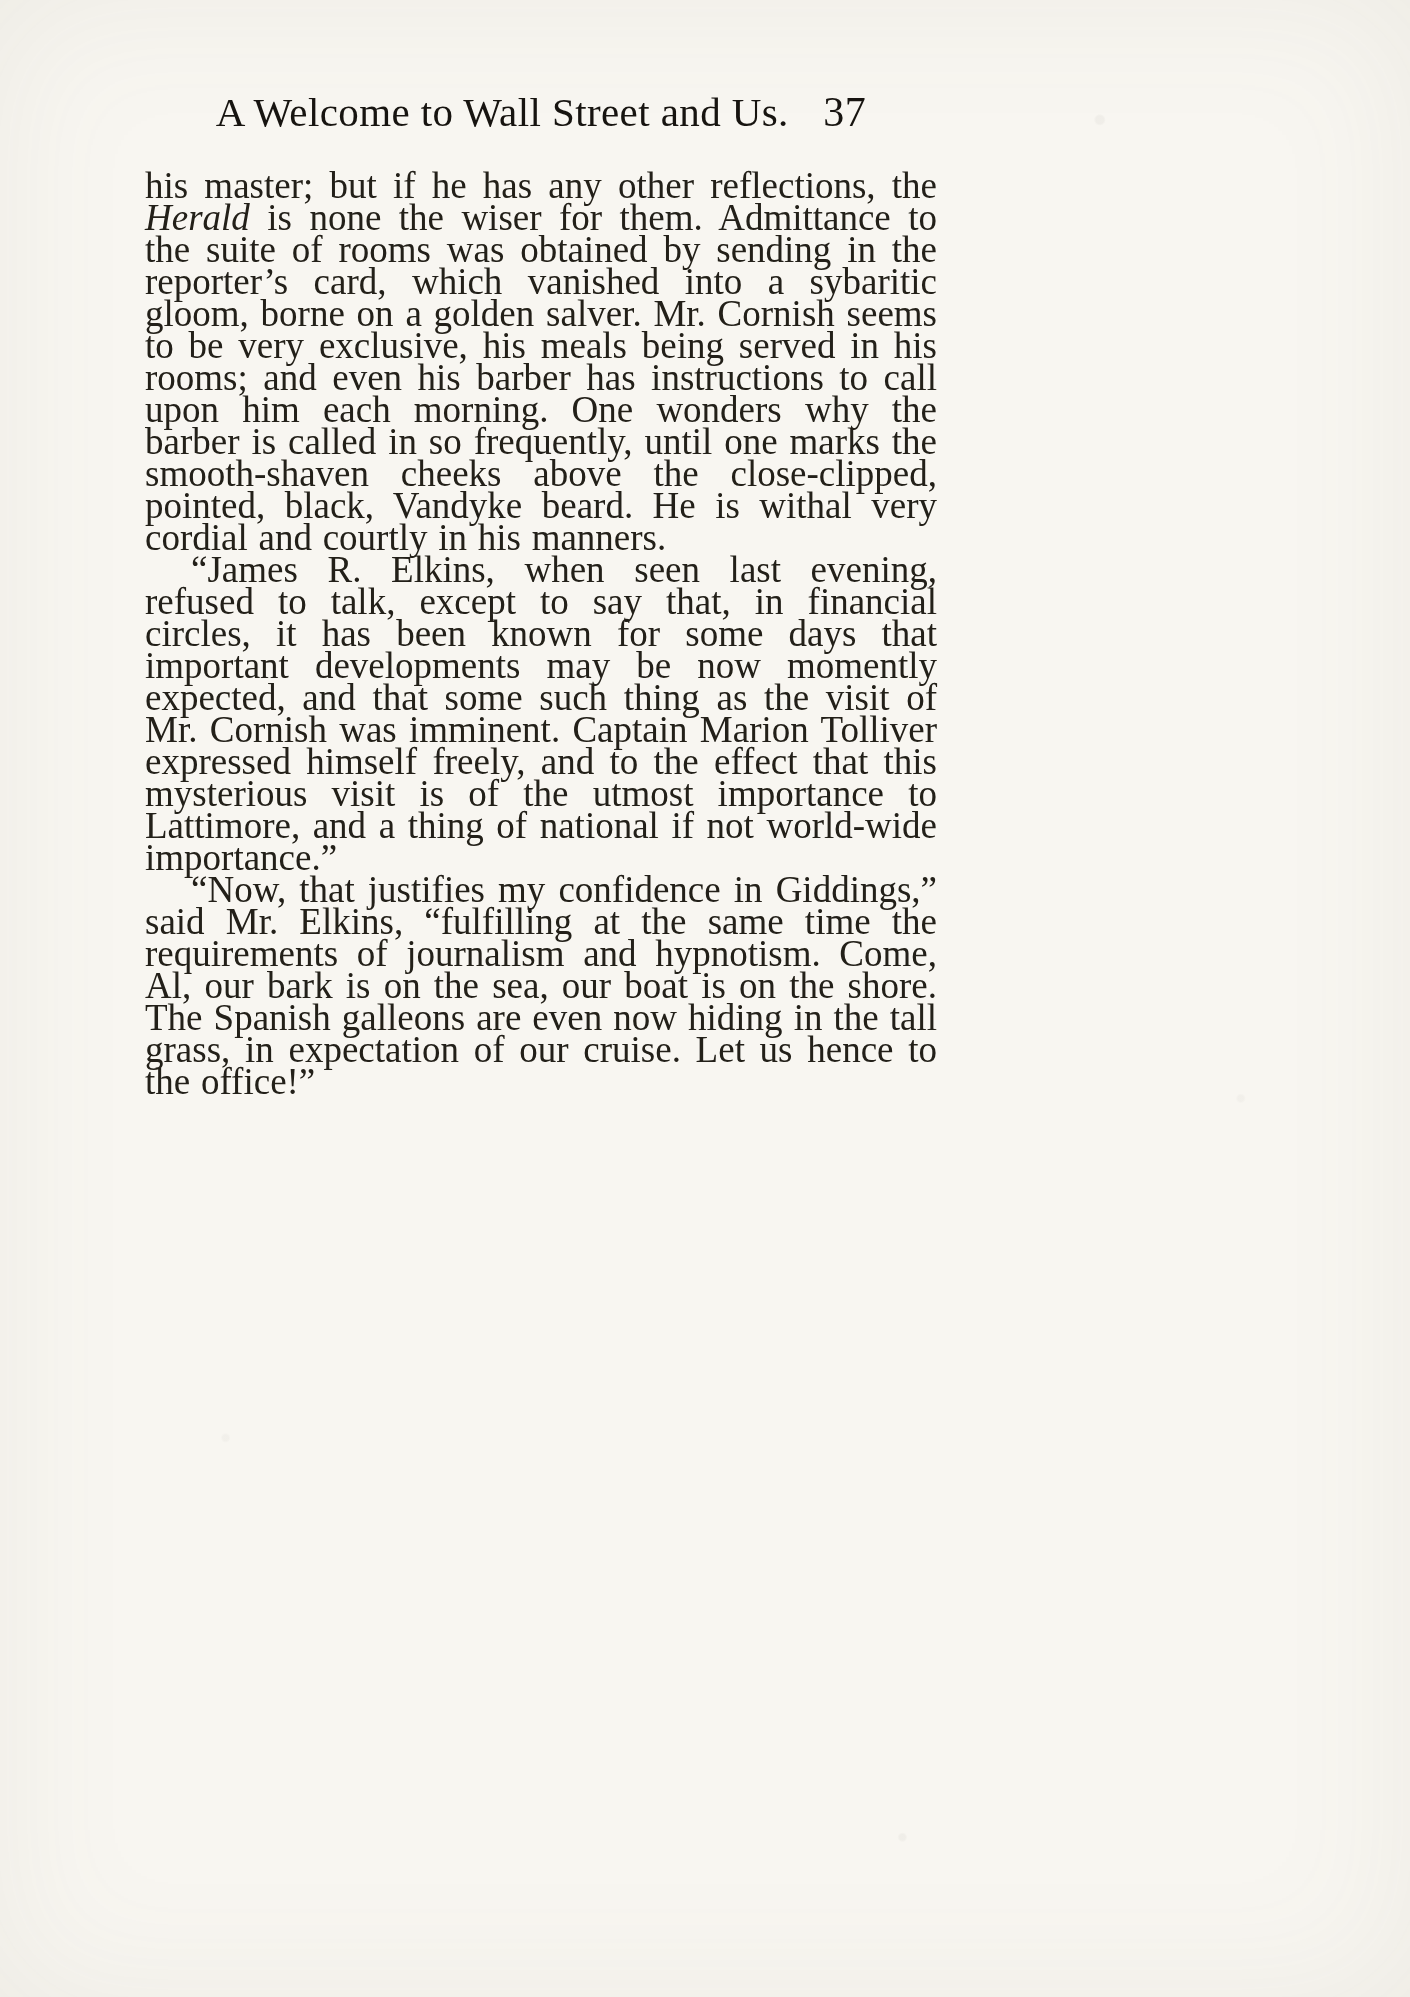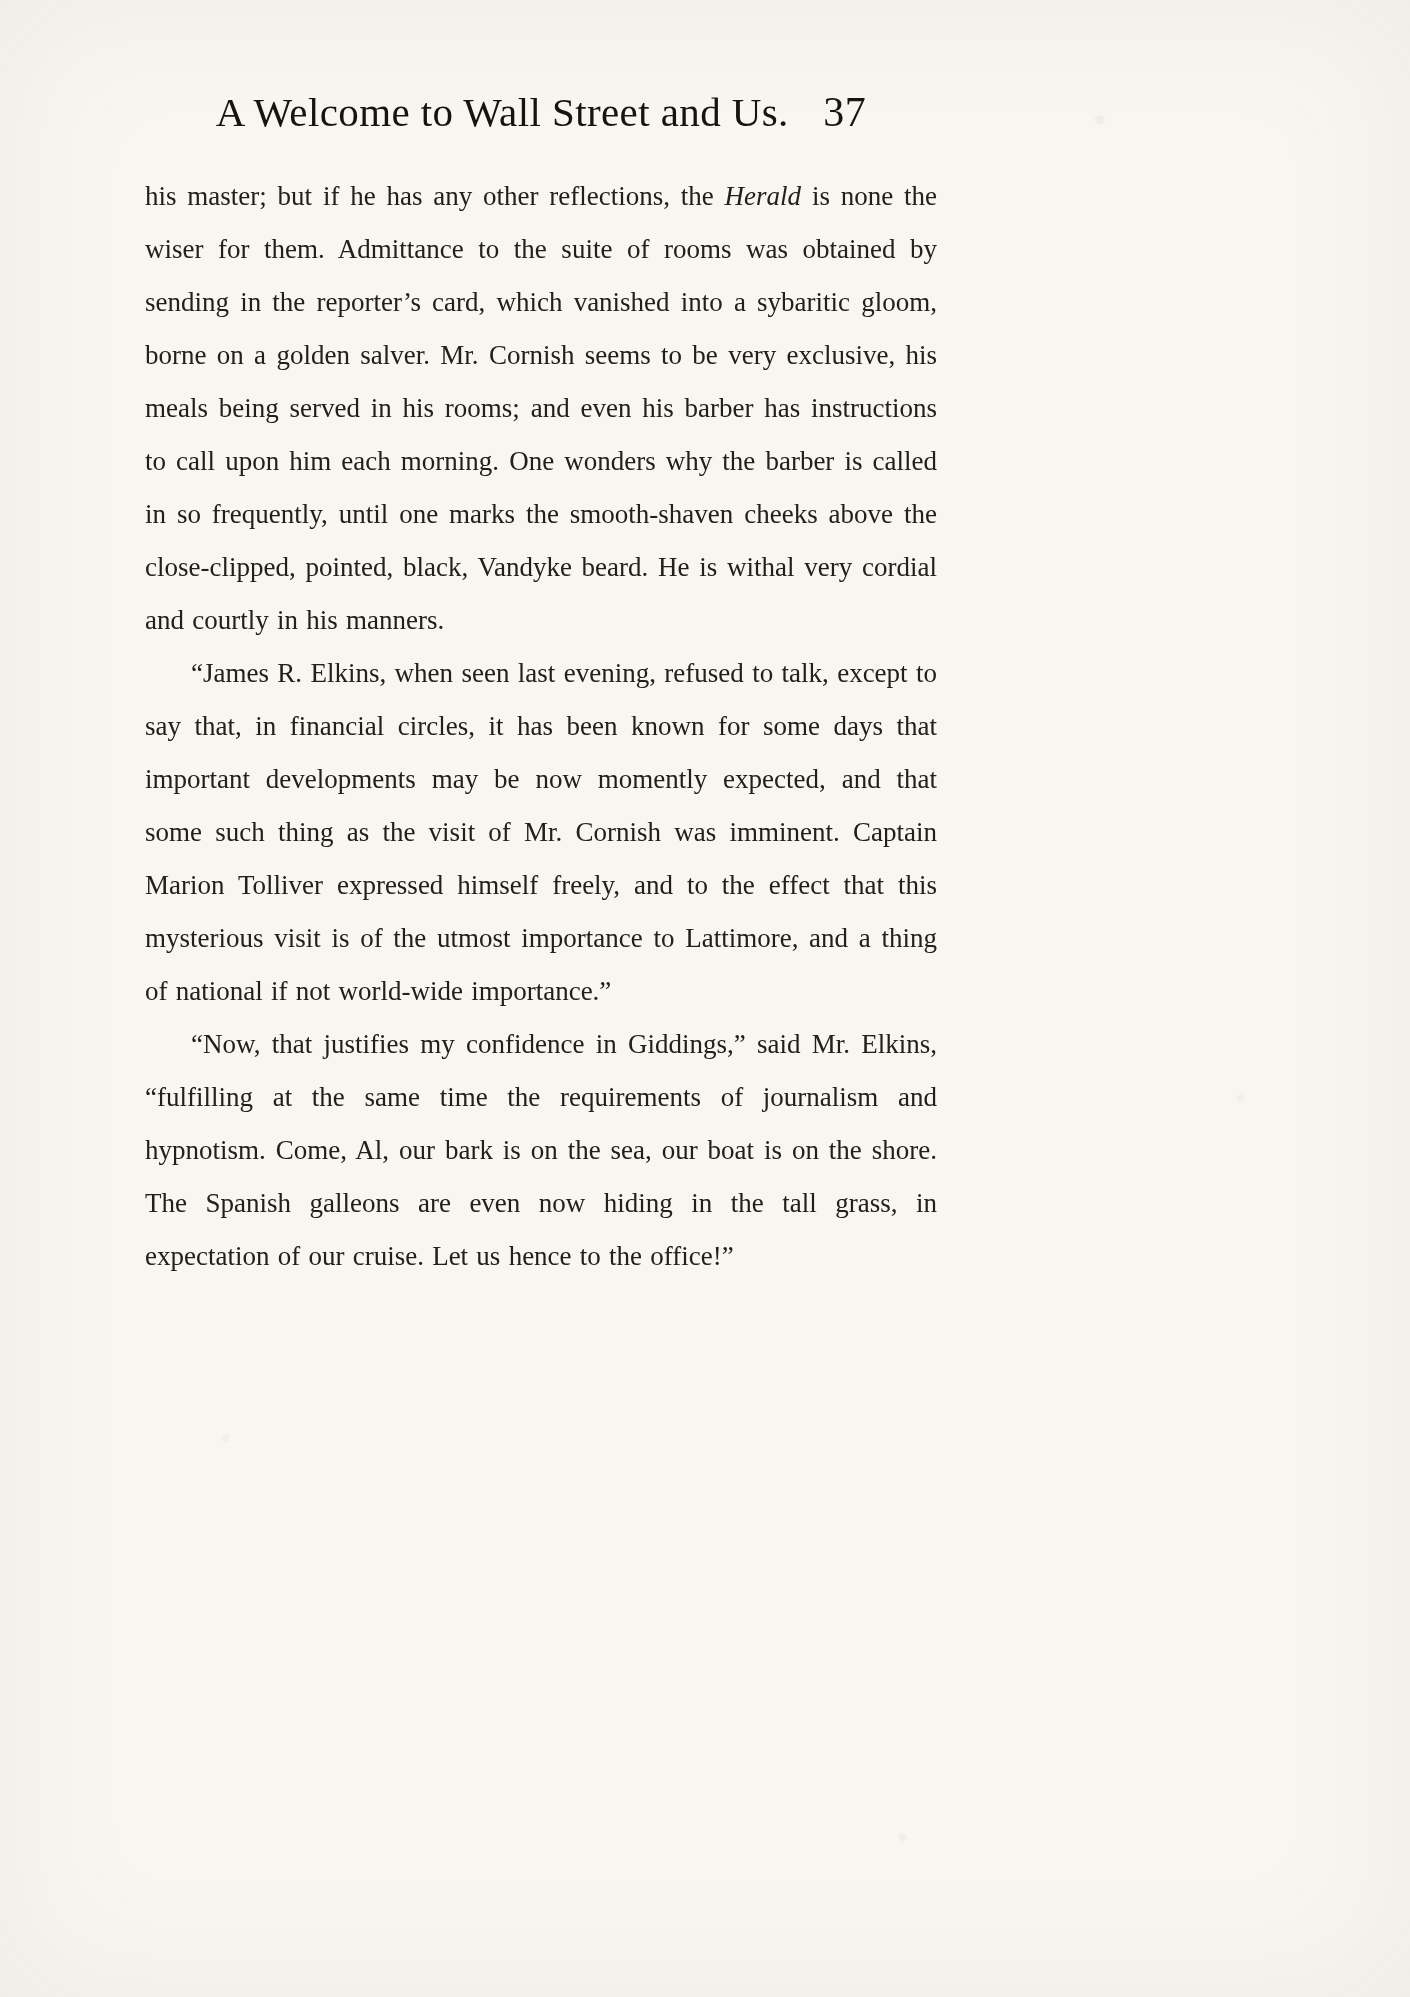--- a/index.html
+++ b/index.html
@@ -43,22 +43,22 @@
   .running-title {
     display: inline;
     font-family: Liberation Serif, serif;
   }
   .page-number {
     display: inline;
     margin-left: 24px;
     font-size: 42px;
   }
   .body-text {
-    font-size: 27px;
-    line-height: 53px;
+    font-size: 37px;
+    line-height: 32px;
     text-align: justify;
     word-spacing: 1.5px;
     color: #232019;
   }
   .body-text p {
     margin: 0;
     padding: 0;
   }
   .body-text p.indent {
     text-indent: 46px;

